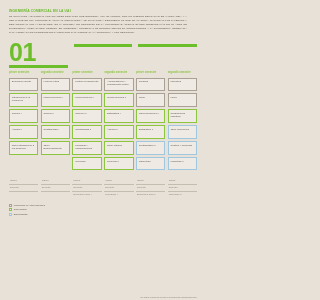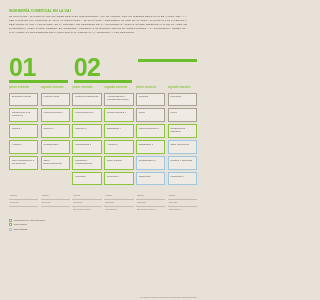--- a/index.html
+++ b/index.html
@@ -14,21 +14,21 @@
   .doc-title {
     font-size: 3.3px; font-weight: bold; letter-spacing: 0.15px;
     color: #6cb92d; text-transform: uppercase; margin-top: 9px;
   }
   .intro {
     margin-top: 2.2px; font-size: 2.5px; line-height: 1.62;
     color: #5b5448; text-transform: uppercase; text-align: justify;
     letter-spacing: 0.04px; width: 178px;
   }
 
-  .years { display: flex; gap: 6px; margin-top: 22px; }
+  .years { display: flex; gap: 6px; margin-top: 7px; }
   .year { flex: 1; }
   .year-num {
     font-size: 25px; font-weight: bold; color: #6cbe2a;
     line-height: 0.86; letter-spacing: -0.5px;
   }
   .year-bar { height: 3px; background: #6cbe2a; margin-top: 1.5px; }
 
   .sem-head { display: flex; gap: 2.4px; margin-top: 3px; }
   .sem-head .sem {
     flex: 1; font-size: 2.6px; line-height: 1.35; color: #8cc63f;
@@ -74,21 +74,20 @@
 
   <div class="doc-title">INGENIERÍA COMERCIAL EN LA UAI</div>
   <div class="intro">TE INVITAMOS A EXPLORAR LOS GRANDES DESAFÍOS QUE ENFRENTA HOY EL MUNDO, CON UN MODELO EDUCATIVO DE VANGUARDIA Y A SER PARTE DE UNA COMUNIDAD ACTIVA E INSPIRADORA. TE INVITAMOS A DESCUBRIR LO QUE TE APASIONA, EXPLORAR TUS TALENTOS Y DESARROLLAR TUS HABILIDADES. EN LA ESCUELA DE NEGOCIOS DE LA UNIVERSIDAD ADOLFO IBÁÑEZ TENEMOS MÁS DE 65 AÑOS DE EXPERIENCIA PREPARANDO LÍDERES. EN INGENIERÍA COMERCIAL TE ENTREGAREMOS EL CONOCIMIENTO Y LA EXPERIENCIA NECESARIA PARA LIDERAR LOS PROCESOS DE CAMBIO QUE CARACTERIZAN A LA ECONOMÍA Y LOS NEGOCIOS.</div>
 
   <div class="years">
     <div class="year">
       <div class="year-num">01</div>
       <div class="year-bar"></div>
     </div>
     <div class="year">
-      <div class="year-num">02</div>
       <div class="year-bar"></div>
     </div>
     <div class="year">
       <div class="year-bar"></div>
     </div>
   </div>
 
   <div class="sem-head">
     <div class="sem">primer semestre</div>
     <div class="sem">segundo semestre</div>

